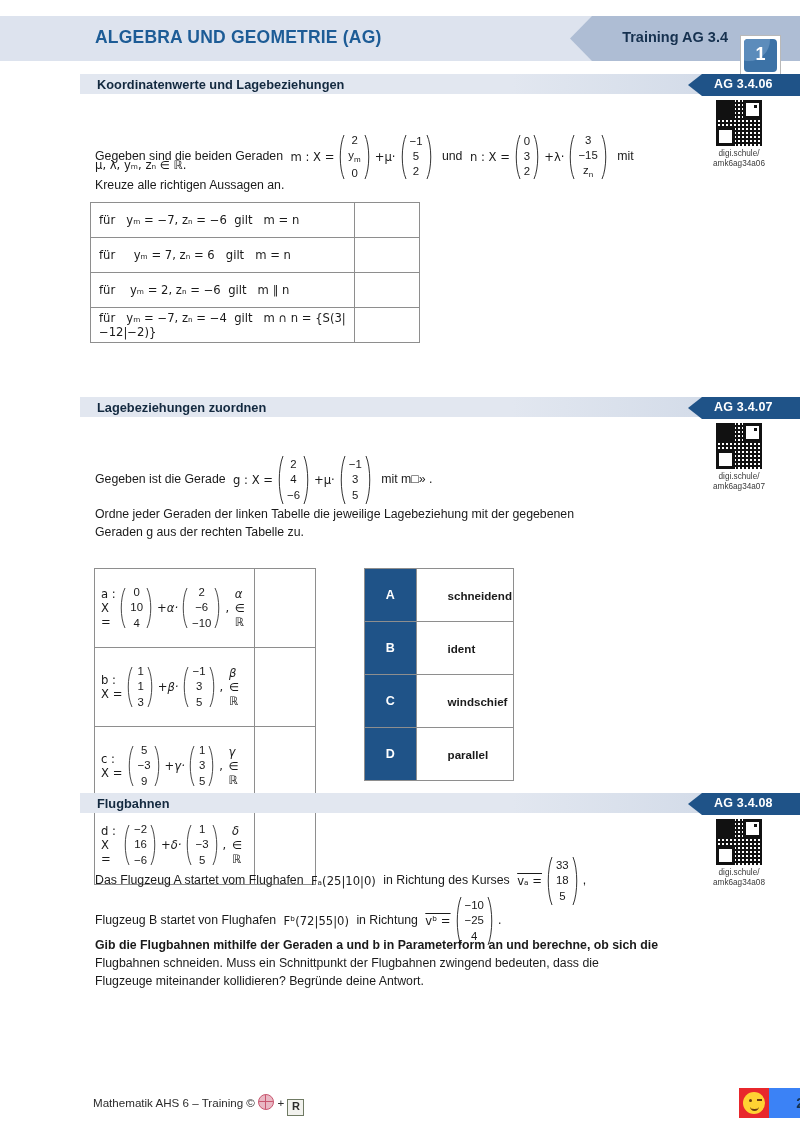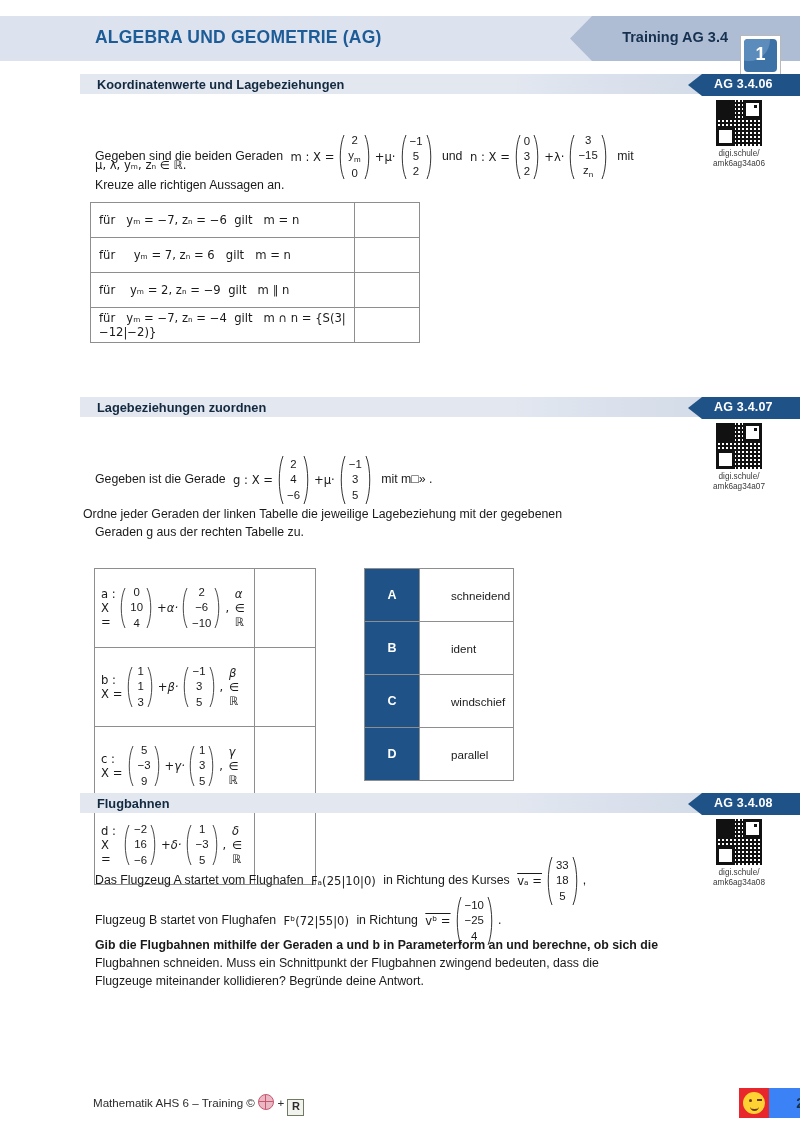--- a/index.html
+++ b/index.html
@@ -134,21 +134,21 @@
 
   .t2r{
     position:absolute;left:364px;top:568px;
     width:150px;border-collapse:collapse;font-size:11.6px;
   }
   .t2r td{border:1px solid #8e8e8e;height:50px;vertical-align:middle;}
   .t2r td.k{
     width:52px;background:#1f5388;color:#fff;
     text-align:center;font-weight:bold;font-size:12.5px;
   }
-  .t2r td.v{padding-left:31px;}
+  .t2r td.v{padding-left:31px;font-weight:bold;}
 
   
   .footer{position:absolute;left:0;top:1084px;width:800px;height:47px;padding-left:39px;}
   .foottext{
     position:absolute;left:93px;top:10px;font-size:11.6px;color:#2b2b2b;
   }
   .globe{
     display:inline-block;width:14px;height:14px;border-radius:50%;
     background:#e9b8c4;border:1px solid #c9566f;vertical-align:-3px;
     position:relative;overflow:hidden;
@@ -305,21 +305,21 @@
     <td class="ansc"></td>
   </tr>
   <tr>
     <td>
       <span class="mathser"><span>für</span>&nbsp;&nbsp;&nbsp;&nbsp;&nbsp;<span>yₘ = 7, zₙ = 6</span>&nbsp;&nbsp;&nbsp;<span>gilt</span>&nbsp;&nbsp;&nbsp;<span>m = n</span></span>
     </td>
     <td class="ansc"></td>
   </tr>
   <tr>
     <td>
-      <span class="mathser"><span>für</span>&nbsp;&nbsp;&nbsp;&nbsp;<span>yₘ = 2, zₙ = −9</span>&nbsp;&nbsp;<span>gilt</span>&nbsp;&nbsp;&nbsp;<span>m ∥ n</span></span>
+      <span class="mathser"><span>für</span>&nbsp;&nbsp;&nbsp;&nbsp;<span>yₘ = 2, zₙ = −6</span>&nbsp;&nbsp;<span>gilt</span>&nbsp;&nbsp;&nbsp;<span>m ∥ n</span></span>
     </td>
     <td class="ansc"></td>
   </tr>
   <tr>
     <td>
       <span class="mathser"><span>für</span>&nbsp;&nbsp;&nbsp;<span>yₘ = −7, zₙ = −4</span>&nbsp;&nbsp;<span>gilt</span>&nbsp;&nbsp;&nbsp;<span>m ∩ n = {S(3|−12|−2)}</span></span>
     </td>
     <td class="ansc"></td>
   </tr>
 </tbody>
@@ -379,21 +379,21 @@
       <span class="par">
           <svg width="9" height="50" viewBox="0 0 9 50">
             <path d="M1 1 C6 13,6 37,1 49" stroke="#333" fill="none" stroke-width="1"></path>
           </svg>
         </span>
     </span>
     &nbsp;<span>mit  m□» .</span>
   </span>
 </div>
 
-<div class="ptext" style="left:83px;top:506px;">Ordne jeder Geraden der linken Tabelle die jeweilige Lagebeziehung  mit der gegebenen</div>
+<div class="ptext" style="left:95px;top:506px;">Ordne jeder Geraden der linken Tabelle die jeweilige Lagebeziehung  mit der gegebenen</div>
 <div class="ptext" style="left:95px;top:524px;">Geraden g aus der rechten Tabelle zu.</div>
 
 <table class="t2l">
   <tbody>
       <tr>
     <td>
       <span class="eqrow">
             <span class="mathser">a : X =</span>
         <span class="vec">
               <span class="par">

